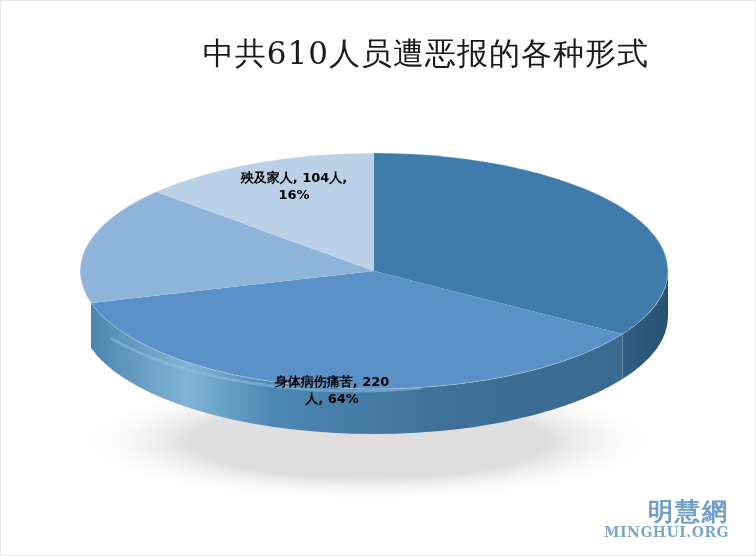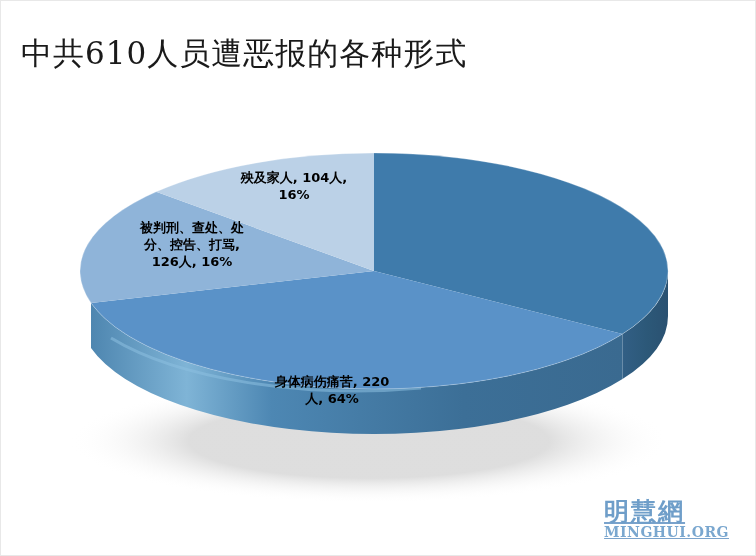--- a/index.html
+++ b/index.html
@@ -23,28 +23,27 @@
     background: #ffffff;
     border: 1px solid #e8e8e8;
     box-sizing: border-box;
   }
 
   #chart-title {
     position: absolute;
     left: 0;
     top: 32px;
     width: 648px;
-    text-align: left;
+    text-align: right;
     font-family: "DejaVu Serif", "Liberation Serif", serif;
     font-size: 31px;
     font-weight: normal;
     color: #1a1a1a;
     letter-spacing: 1px;
     white-space: nowrap;
-    margin-left: 20px;
   }
 
   #pie-wrap {
     position: absolute;
     left: 0;
     top: 0;
     width: 756px;
     height: 556px;
   }
 
@@ -70,24 +69,23 @@
 
   #label-death   { left: 438px; top: 218px; width: 210px; }
   #label-illness { left: 228px; top: 372px; width: 206px; }
   #label-legal   { left: 96px;  top: 218px; width: 190px; }
   #label-family  { left: 200px; top: 168px; width: 186px; }
 
   #watermark {
     position: absolute;
     right: 26px;
     bottom: 16px;
-    text-align: left;
+    text-align: right;
     color: #7aa3cc;
     user-select: none;
-    text-decoration: underline;
   }
   #watermark .wm-cn {
     font-family: "DejaVu Serif", "Liberation Serif", serif;
     font-size: 25px;
     font-weight: bold;
     color: #6f9ec9;
     letter-spacing: 2px;
     line-height: 28px;
   }
   #watermark .wm-en {
@@ -164,25 +162,20 @@
 
       <ellipse cx="373" cy="270" rx="294" ry="118" fill="none" stroke="#ffffff" stroke-opacity="0.25" stroke-width="1"></ellipse>
     </svg>
 
 
     <div class="slice-label" id="label-illness">
       <span>身体病伤痛苦, 220</span><br>
       <span>人, 64%</span>
     </div>
 
-    <div class="slice-label" id="label-legal">
-      <span>被判刑、查处、处</span><br>
-      <span>分、控告、打骂,</span><br>
-      <span>126人, 16%</span>
-    </div>
 
     <div class="slice-label" id="label-family">
       <span>殃及家人, 104人,</span><br>
       <span>16%</span>
     </div>
   </div>
 
   <div id="watermark">
     <div class="wm-cn">明慧網</div>
     <div class="wm-en">MINGHUI.ORG</div>

